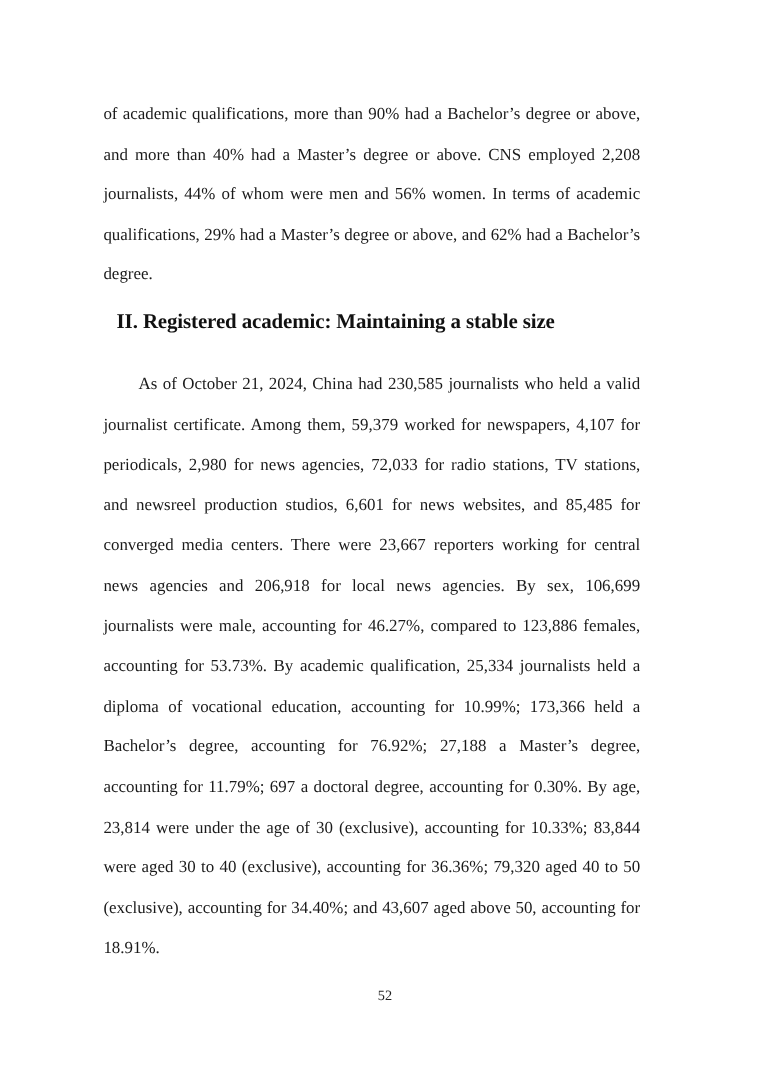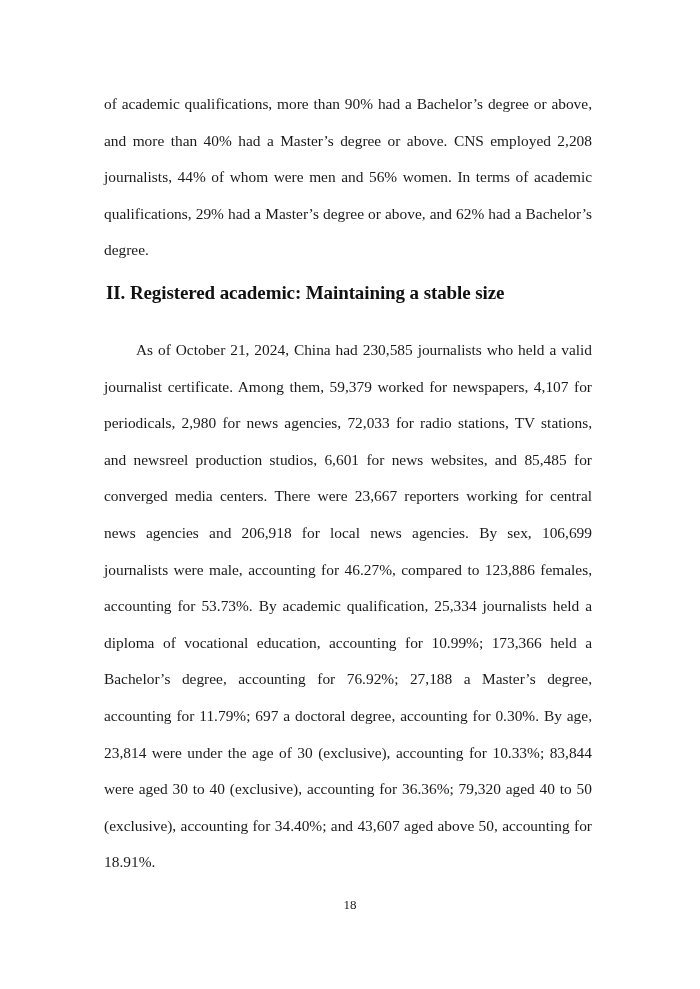--- a/index.html
+++ b/index.html
@@ -3,21 +3,21 @@
   <meta charset="utf-8">
   <style>
     html, body { margin: 0; padding: 0; background: #ffffff; }
     body { width: 700px; height: 989px; position: relative; overflow: hidden; }
     .page {
       position: absolute; left: 0; top: 0; width: 700px; height: 989px;
       background: #ffffff; color: #1a1a1a;
       font-family: "Liberation Serif", "DejaVu Serif", serif;
     }
     .body-text {
-      position: absolute; left: 104px; width: 488px;
+      position: absolute; left: 94px; width: 488px;
       font-size: 15.4px; line-height: 36.6px;
       text-align: justify; margin: 0;
     }
     .p1 { top: 86px; }
     .p2 { top: 332px; text-indent: 32px; }
     .heading {
       position: absolute; left: 106px; top: 282px; width: 500px;
       font-size: 19px; font-weight: bold; color: #111111; margin: 0;
       letter-spacing: -0.1px;
     }
@@ -26,14 +26,14 @@
       text-align: center; font-size: 13px; color: #222;
     }
   </style>
 </head>
 <body>
 
 <div class="page">
   <p class="body-text p1">of academic qualifications, more than 90% had a Bachelor’s degree or above, and more than 40% had a Master’s degree or above. CNS employed 2,208 journalists, 44% of whom were men and 56% women. In terms of academic qualifications, 29% had a Master’s degree or above, and 62% had a Bachelor’s degree.</p>
   <h2 class="heading">II. Registered academic: Maintaining a stable size</h2>
   <p class="body-text p2">As of October 21, 2024, China had 230,585 journalists who held a valid journalist certificate. Among them, 59,379 worked for newspapers, 4,107 for periodicals, 2,980 for news agencies, 72,033 for radio stations, TV stations, and newsreel production studios, 6,601 for news websites, and 85,485 for converged media centers. There were 23,667 reporters working for central news agencies and 206,918 for local news agencies. By sex, 106,699 journalists were male, accounting for 46.27%, compared to 123,886 females, accounting for 53.73%. By academic qualification, 25,334 journalists held a diploma of vocational education, accounting for 10.99%; 173,366 held a Bachelor’s degree, accounting for 76.92%; 27,188 a Master’s degree, accounting for 11.79%; 697 a doctoral degree, accounting for 0.30%. By age, 23,814 were under the age of 30 (exclusive), accounting for 10.33%; 83,844 were aged 30 to 40 (exclusive), accounting for 36.36%; 79,320 aged 40 to 50 (exclusive), accounting for 34.40%; and 43,607 aged above 50, accounting for 18.91%.</p>
-  <div class="page-number">18</div>
+  <div class="page-number">52</div>
 </div>
 
 </body></html>

